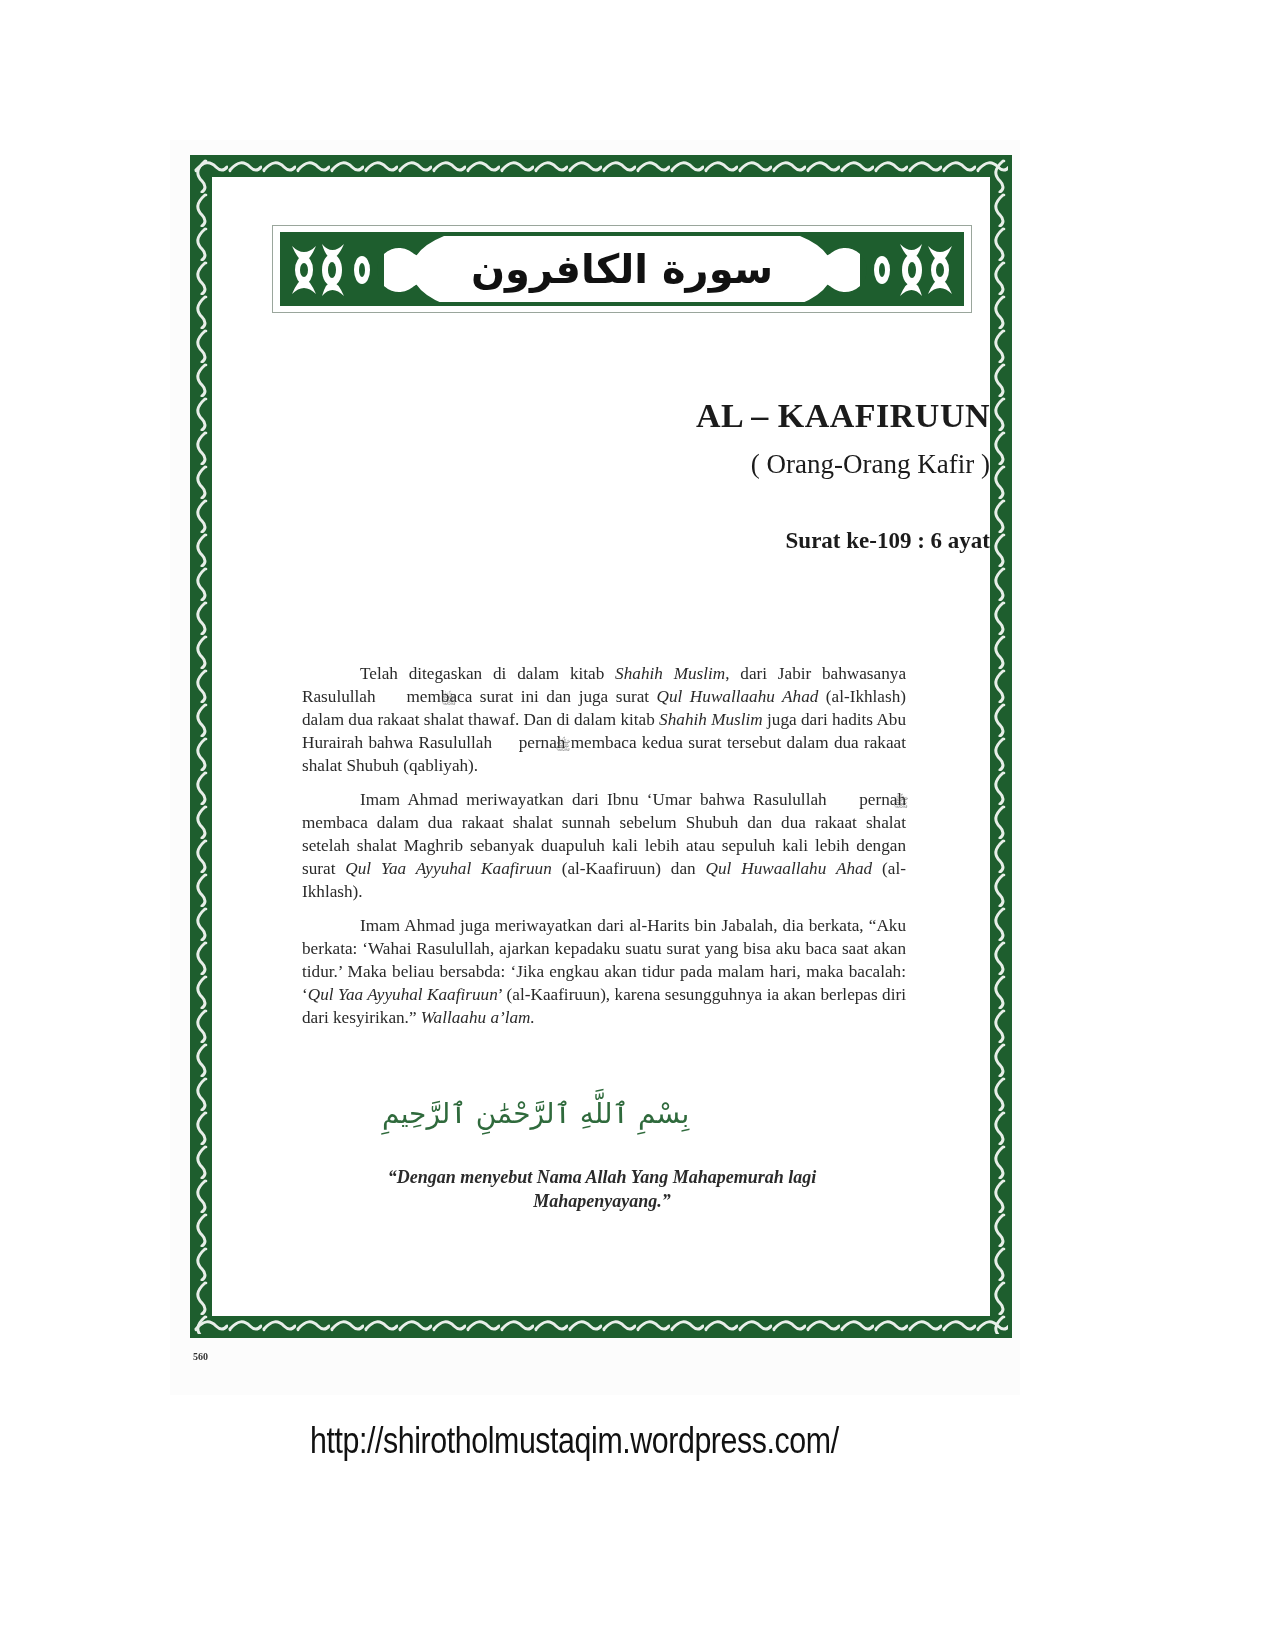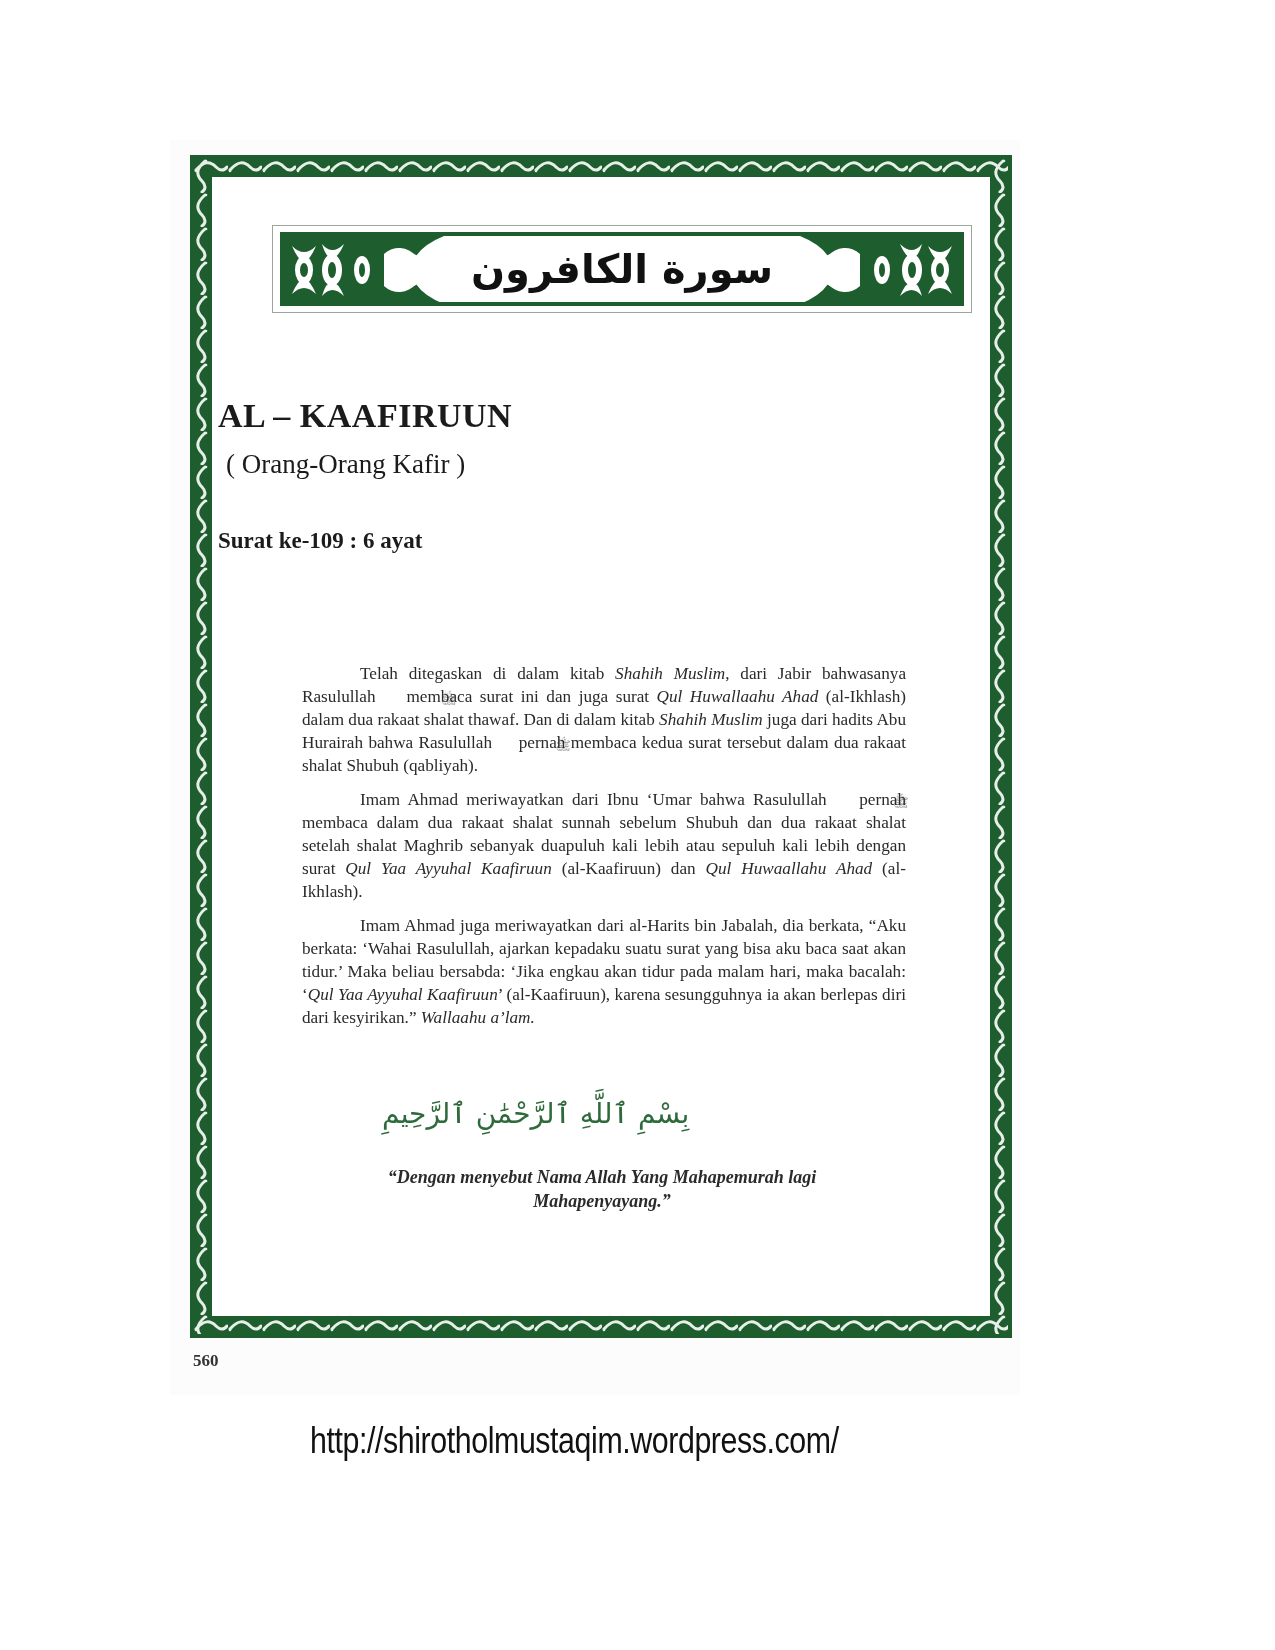--- a/index.html
+++ b/index.html
@@ -40,21 +40,21 @@
   }
   .ornament.left { left: 0; }
   .ornament.right { right: 0; }
   .arabic-title {
     position: absolute; left: 165px; right: 165px; top: 2px; bottom: 2px;
     display: flex; align-items: center; justify-content: center;
     font-family: "DejaVu Sans", sans-serif; font-size: 40px; color: #111;
     direction: rtl; font-weight: bold;
   }
 
-  .title-block { position: absolute; left: 6px; right: 0; text-align: left; }
+  .title-block { position: absolute; left: 13px; right: 0; text-align: right; }
   .surah-name {
     top: 220px; font-family: "Liberation Serif", serif; font-weight: bold;
     font-size: 34px; letter-spacing: 0.5px; color: #1b1b1b;
   }
   .surah-meaning {
     top: 272px; font-family: "Liberation Serif", serif; font-size: 27px; color: #1b1b1b; padding-left: 8px;
   }
   .surah-type {
     top: 318px; font-family: "Liberation Serif", serif; font-weight: bold; font-size: 18px; color: #1b1b1b;
   }
@@ -80,21 +80,21 @@
     font-family: "DejaVu Sans", sans-serif; font-size: 28px; color: #2f6a3c;
   }
   .basmala-translation {
     position: absolute; left: 140px; width: 500px; top: 988px;
     text-align: center; font-family: "Liberation Serif", serif; font-style: italic; font-weight: bold;
     font-size: 18px; line-height: 24px; color: #2a2a2a;
   }
 
   .page-number {
     position: absolute; left: 193px; top: 1351px;
-    font-family: "Liberation Serif", serif; font-weight: bold; font-size: 17px; color: #333;
+    font-family: "Liberation Serif", serif; font-weight: bold; font-size: 10px; color: #333;
   }
   .source-url {
     position: absolute; left: 310px; top: 1420px;
     font-family: "Liberation Sans", sans-serif; font-size: 37px; color: #111;
     transform: scaleX(0.82); transform-origin: left top; letter-spacing: -0.5px;
   }
 </style>
 </head>
 <body>
 

